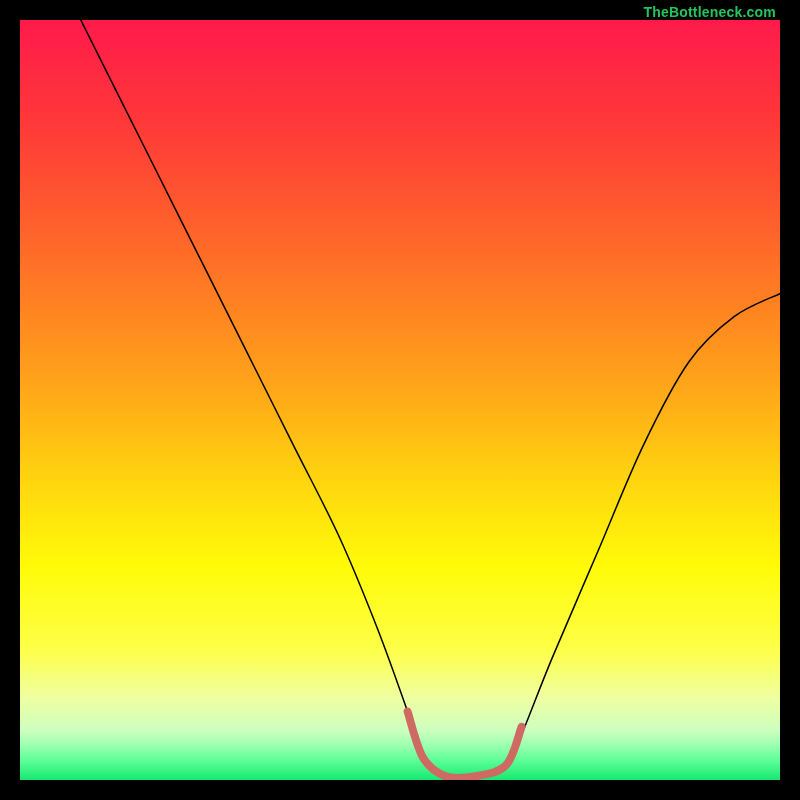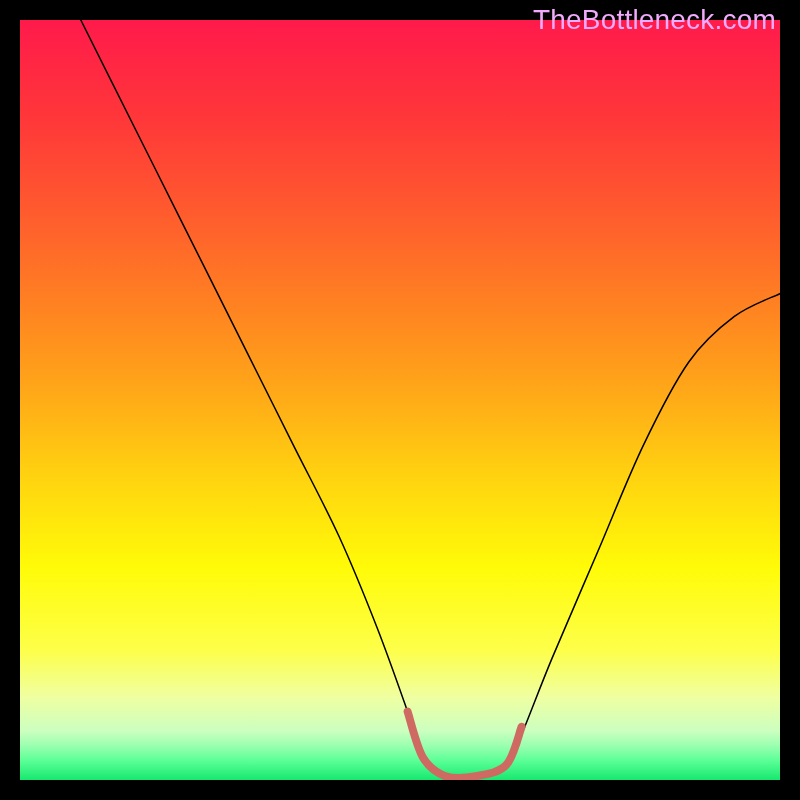--- a/index.html
+++ b/index.html
@@ -26,23 +26,23 @@
     overflow: hidden;
   }
   .gradient-bg {
     position: absolute;
     inset: 0;
   }
   .watermark {
     position: absolute;
     top: 4px;
     right: 24px;
-    color: #f0abfc;
-    font-size: 28px;
-    font-weight: 400;
+    color: #22c55e;
+    font-size: 14px;
+    font-weight: 700;
     letter-spacing: 0.2px;
   }
   svg.curve {
     position: absolute;
     inset: 0;
   }
 </style>
 </head>
 <body>
 

